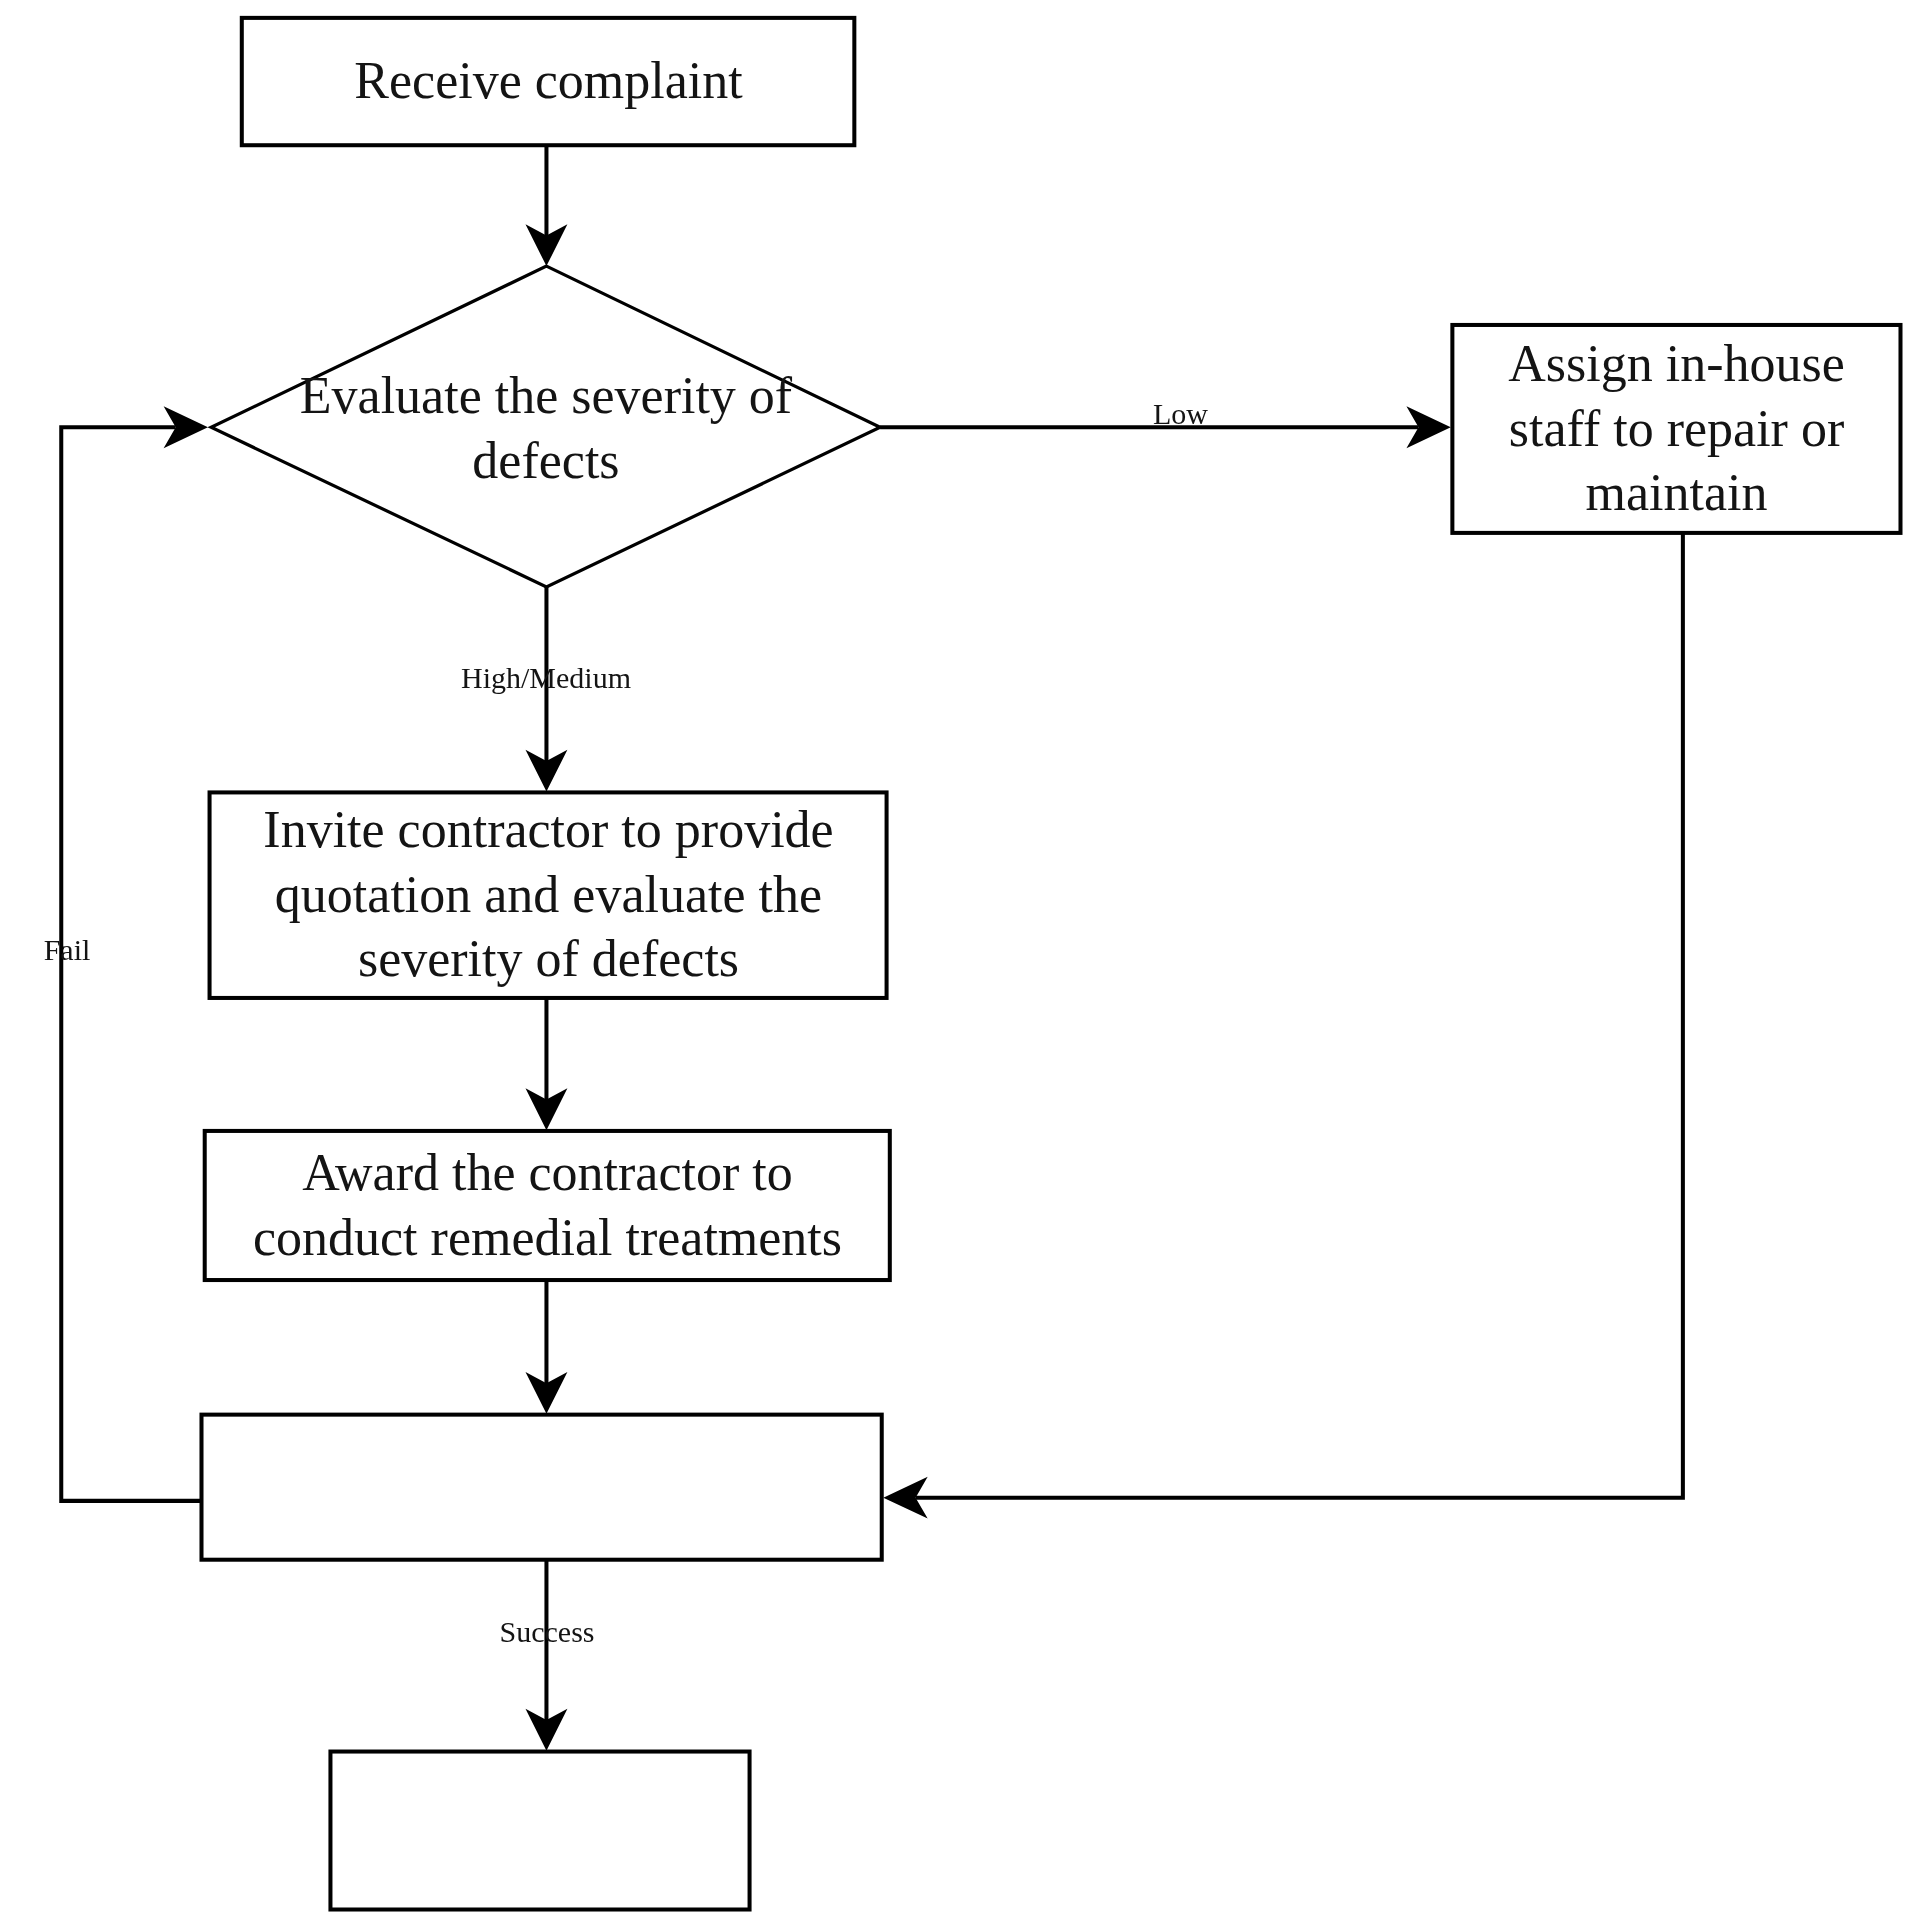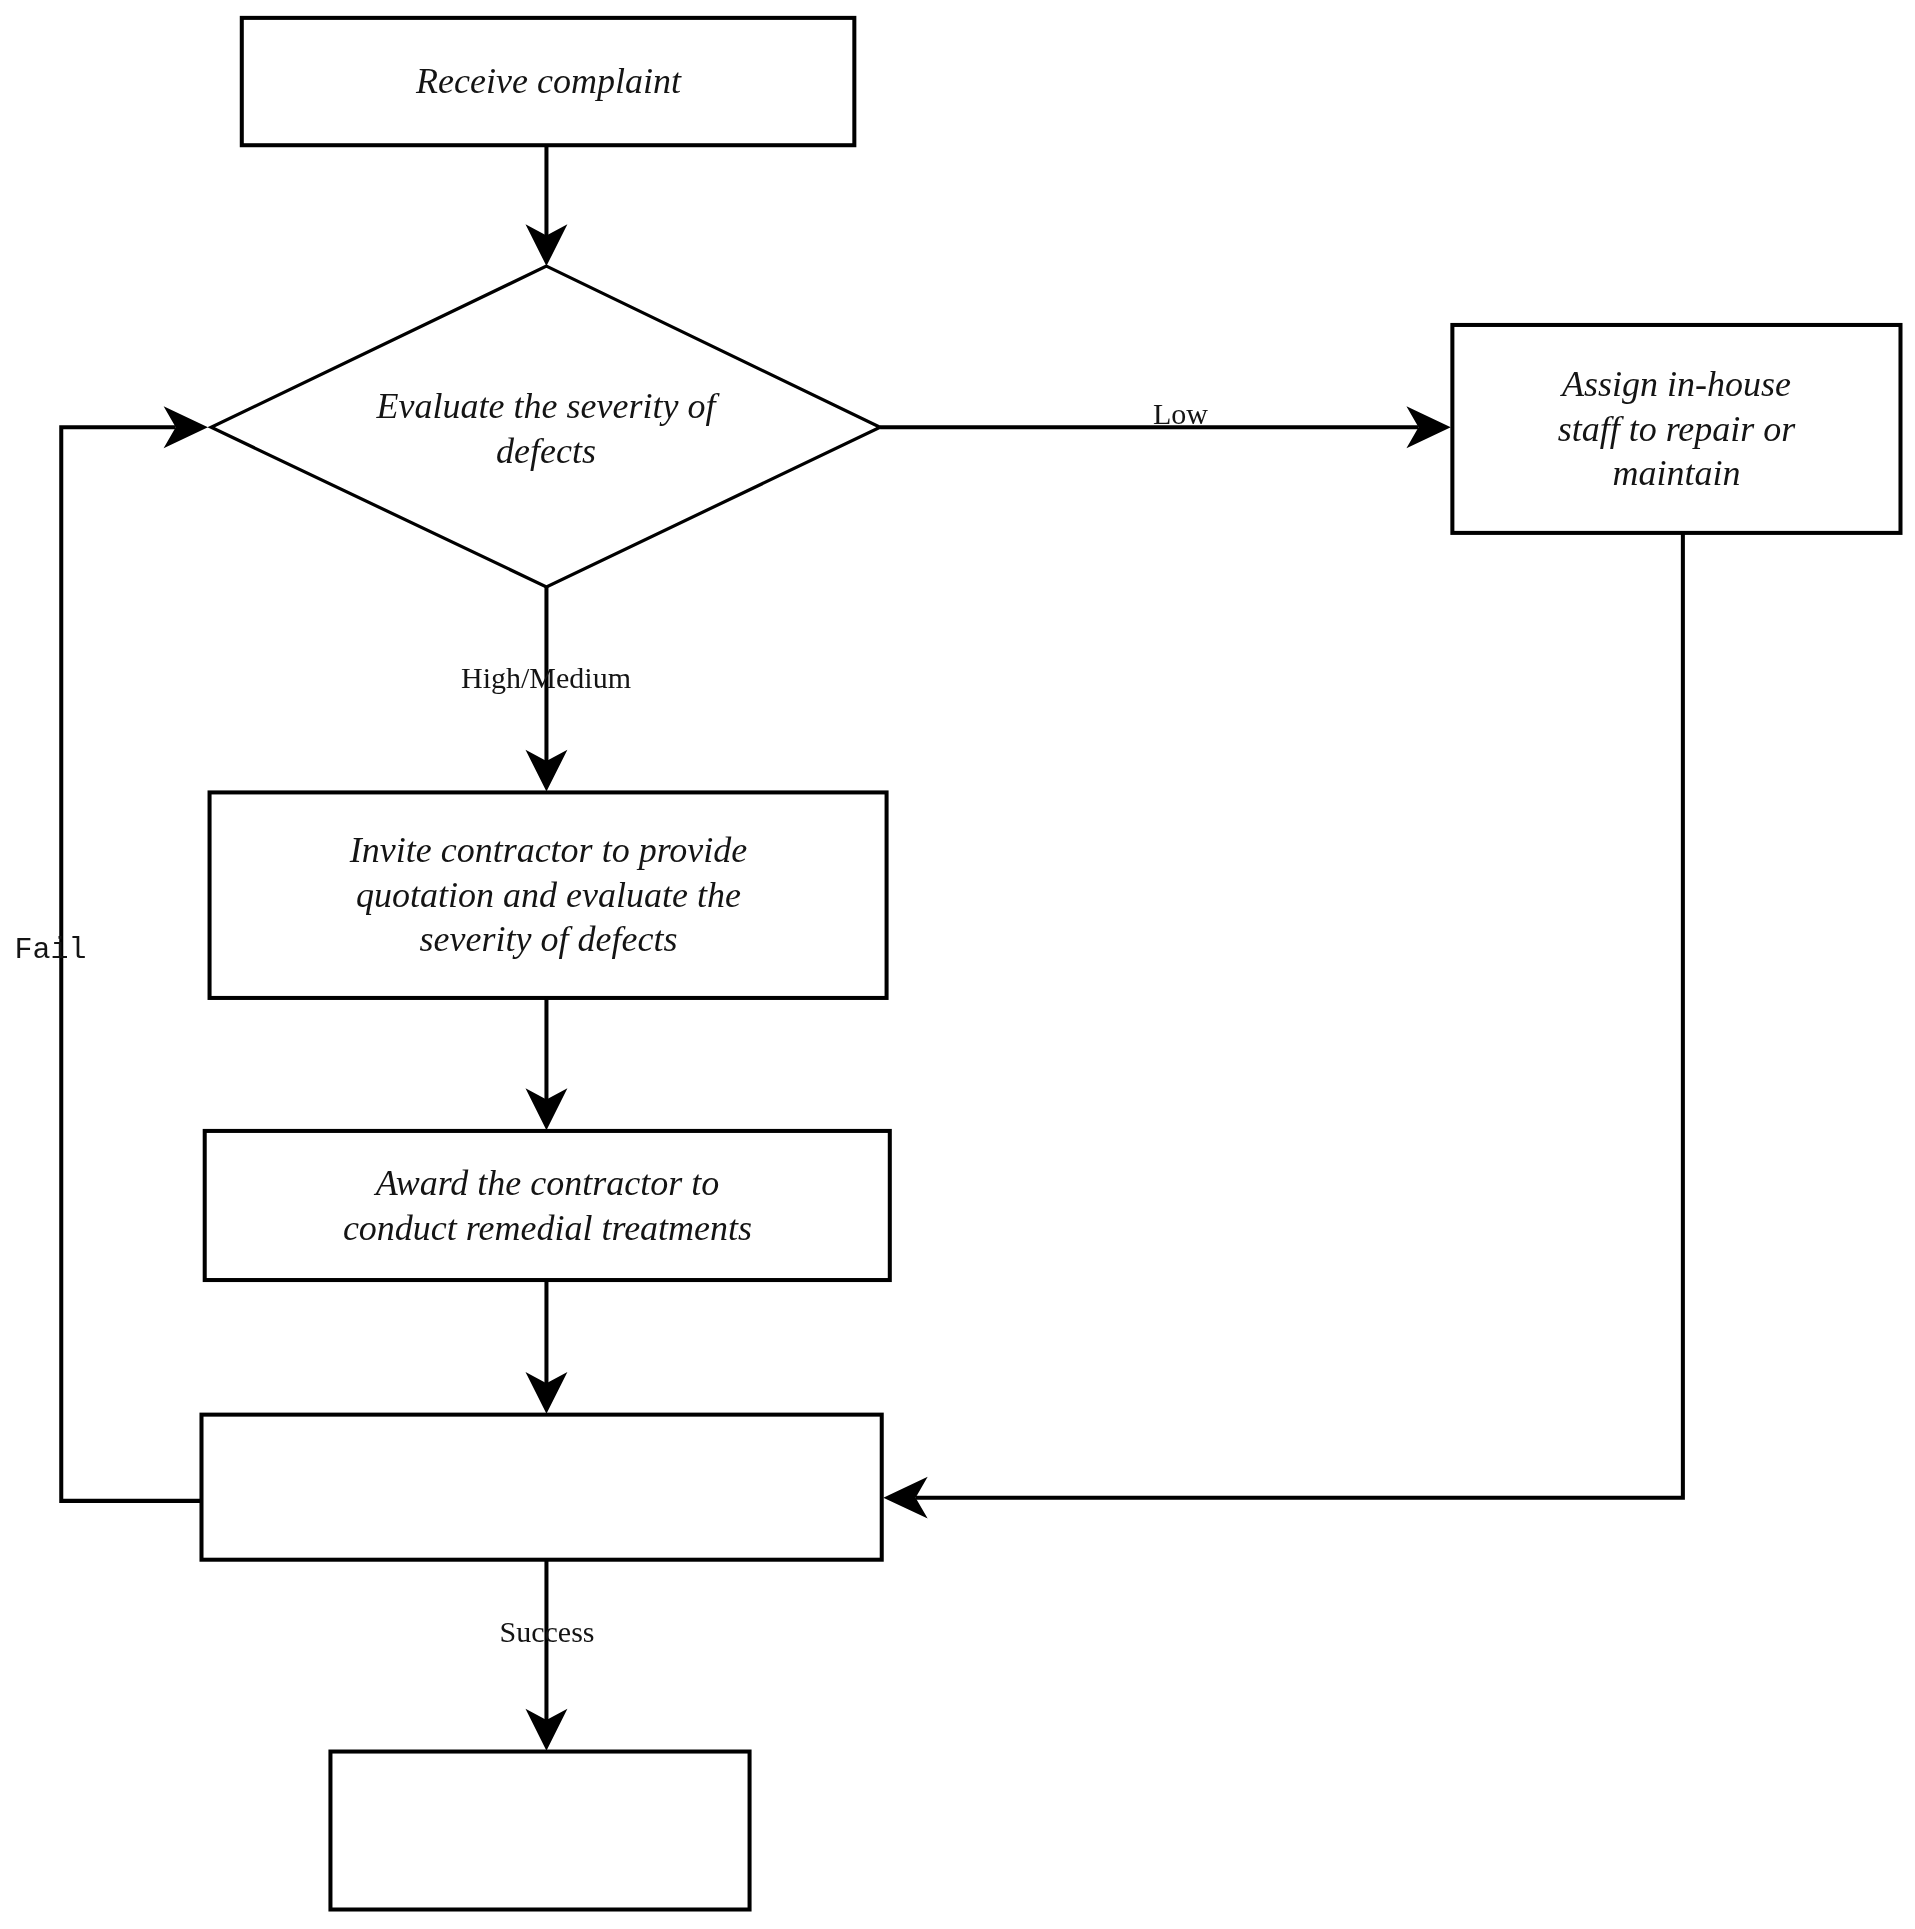--- a/index.html
+++ b/index.html
@@ -57,21 +57,21 @@
     pointer-events: none;
     white-space: pre-line;
   }
   .edge-label {
     position: absolute;
     color: #141414;
     font-family: "Liberation Serif", "DejaVu Serif", serif;
     white-space: nowrap;
     text-align: center;
   }
-  .size-lg { font-size: 36px; font-style: italic; }
+  .size-lg { font-size: 52px; }
   .size-md { font-size: 30px; }
 </style>
 </head>
 <body>
 
 <div id="flowchart-root">
 
   <svg id="flow-svg" viewBox="0 0 2376 2393">
 
     <g>
@@ -145,18 +145,18 @@
 
   <div class="node-label size-lg" style="left:208px; top:1131px; width:679px; height:149px;">Award the contractor to
 conduct remedial treatments</div>
 
 
 
   <div class="edge-label size-md" style="left:1116px; top:397px; width:129px;">Low</div>
 
   <div class="edge-label size-md" style="left:401px; top:661px; width:290px;">High/Medium</div>
 
-  <div class="edge-label size-md" style="left:14.5px; top:933px; width:105px; text-align:left;font-family:Liberation Mono, monospace;">Fail</div>
+  <div class="edge-label size-md" style="left:14.5px; top:933px; width:105px; text-align:center;">Fail</div>
 
   <div class="edge-label size-md" style="left:426px; top:1615px; width:242px;">Success</div>
 
 </div>
 
 
 </body></html>

